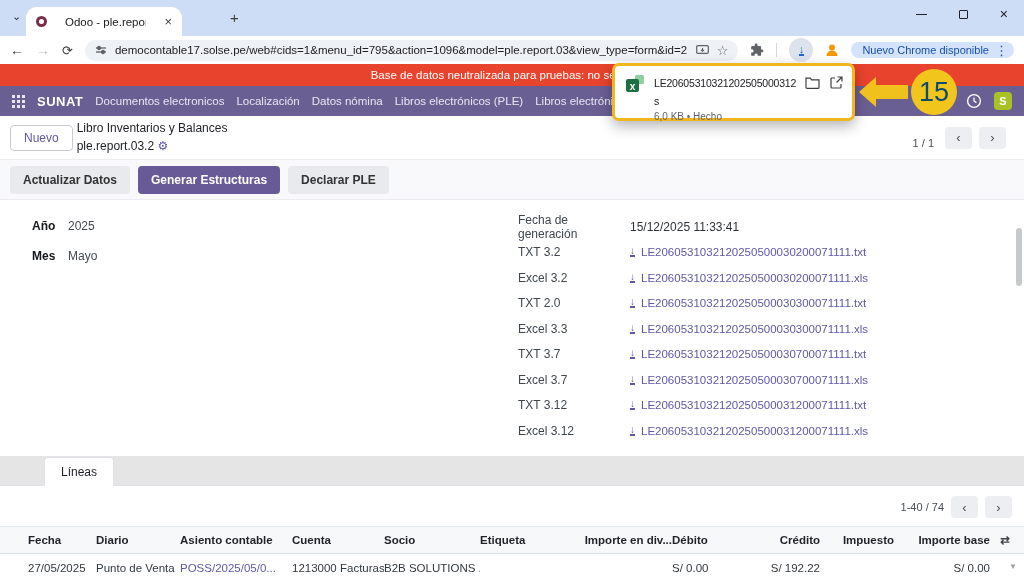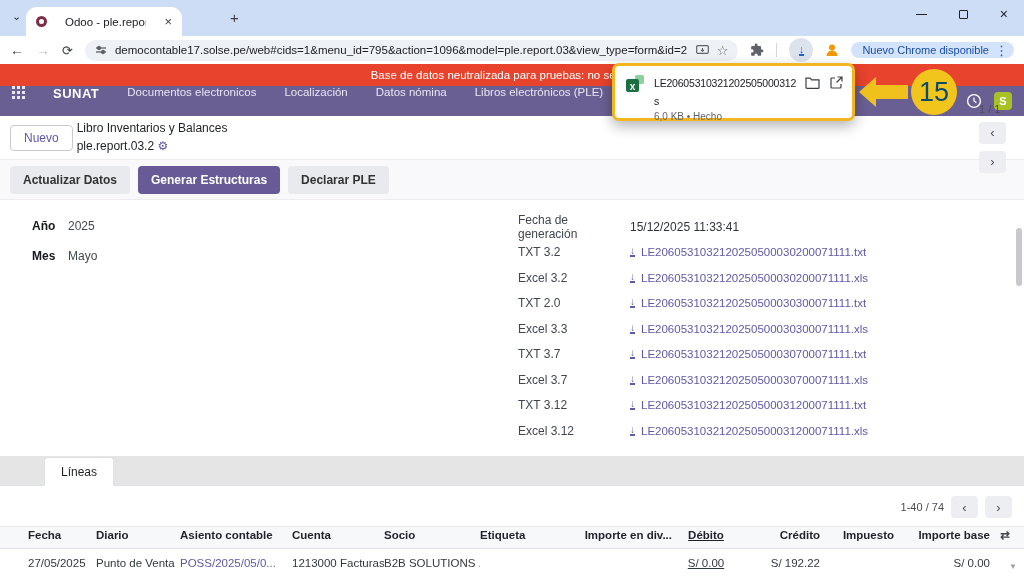--- a/index.html
+++ b/index.html
@@ -31,32 +31,32 @@
   .tb-sep { width:1px; height:14px; background:#d4d7dc; }
   .dl-circle { width:24px; height:24px; border-radius:50%; background:#dde3ec; display:flex; align-items:center; justify-content:center; flex:none; }
   .dl-glyph { color:#1a63d8; font-size:11px; font-weight:bold; line-height:8px; border-bottom:2px solid #1a63d8; padding-bottom:1px; }
   .chip { height:16px; background:#d4e3fc; border-radius:12px; display:flex; align-items:center; gap:6px; padding:0 6px 0 11px; font-size:11px; color:#174ea6; white-space:nowrap; }
   .chip .kebab { font-size:13px; color:#174ea6; }
 
   
   .banner { height:22px; background:#e8432d; color:#fff; font-size:11.5px; display:flex; align-items:center; justify-content:center; }
 
   
-  .mainnav { height:30px; background:#6a5f93; display:flex; padding:0 12px; gap:28px; }
+  .mainnav { height:30px; background:#6a5f93; display:flex; align-items:center; padding:0 12px; gap:12px; }
   .brand { font-size:13px; font-weight:bold; color:#fff; letter-spacing:.5px; }
   .mnav-item { font-size:11.5px; color:#e9e5f2; white-space:nowrap; cursor:pointer; }
   .mnav-right { margin-left:auto; display:flex; align-items:center; gap:12px; }
   .avatar { width:18px; height:18px; border-radius:4px; background:#a8c226; color:#fff; font-size:11px; font-weight:bold; display:flex; align-items:center; justify-content:center; }
 
   
   .control { height:44px; background:#fff; display:flex; align-items:center; gap:4px; padding:0 10px; border-bottom:1px solid #ececf1; }
   .btn-nuevo { border:1px solid #c9c9d4; border-radius:4px; background:#fff; color:#5e58a8; font-size:12px; padding:5px 13px; cursor:pointer; }
   .bc { font-size:12px; color:#1c1f23; line-height:1.45; }
   .bc .gear { color:#5e58a8; font-size:12px; cursor:pointer; }
-  .control-right { margin-left:auto; display:flex; align-items:flex-start; gap:7px; margin-right:8px;flex-direction:column; }
+  .control-right { margin-left:auto; display:flex; align-items:flex-end; gap:7px; margin-right:8px; }
   .pager-text { font-size:11px; color:#4a4f55; margin-right:4px; }
   .pager-btn { width:27px; height:22px; background:#eceef1; border-radius:4px; color:#4a4f55; font-size:13px; display:flex; align-items:center; justify-content:center; cursor:pointer; }
 
   
   .statusbar { height:40px; background:#f9f9fb; border-bottom:1px solid #ececf1; display:flex; align-items:center; gap:8px; padding:0 10px; }
   .abtn { font-size:12px; font-weight:bold; padding:7px 13px; border-radius:4px; background:#e8eaee; color:#333; border:none; cursor:pointer; }
   .abtn.primary { background:#685a96; color:#fff; }
 
   
   .sheet { position:relative; height:256px; background:#fff; }
@@ -70,24 +70,24 @@
   .genval { color:#2e3338; }
   .flink { color:#5e58a8; display:flex; align-items:center; gap:6px; font-size:11.5px; cursor:pointer; }
   .dlicon { display:inline-block; font-size:10px; font-weight:bold; line-height:7px; border-bottom:2px solid currentColor; padding-bottom:1px; }
 
   
   .notebook { height:30px; background:#e5e5e5; border-bottom:1px solid #dee2e6; padding-left:44px; }
   .tab2 { display:inline-block; background:#fff; border:1px solid #dee2e6; border-bottom:1px solid #fff; border-radius:4px 4px 0 0; padding:7px 16px 6px; font-size:12px; color:#1c1f23; position:relative; top:1px; cursor:pointer; }
   .list-pager { display:flex; justify-content:flex-end; align-items:center; gap:7px; padding:10px 12px 8px; font-size:11px; color:#4a4f55; }
 
   
-  .thead { display:flex; align-items:center; background:#f7f8fa; border-top:1px solid #e4e7eb; border-bottom:1px solid #dee2e6; padding:1px 0 6px 28px; font-size:11.5px; font-weight:bold; color:#1f2329; }
+  .thead { display:flex; align-items:center; background:#f7f8fa; border-top:1px solid #e4e7eb; border-bottom:1px solid #dee2e6; padding:6px 0 6px 28px; font-size:11.5px; font-weight:bold; color:#1f2329; }
   .trow { display:flex; align-items:center; padding:8px 0 8px 28px; font-size:11.5px; color:#33383e; }
   .c0{width:68px;} .c1{width:84px;} .c2{width:112px;} .c3{width:92px;} .c4{width:96px;} .c5{width:86px;}
-  .c6{width:106px;text-align:right;} .c7{width:68px;text-align:center;text-decoration:underline;} .c8{width:80px;text-align:right;}
+  .c6{width:106px;text-align:right;} .c7{width:68px;text-align:left;} .c8{width:80px;text-align:right;}
   .c9{width:74px;padding-left:10px;text-align:right;} .c10{width:96px;text-align:right;} .c11{width:30px;text-align:center;color:#43474d;}
   .cell { white-space:nowrap; overflow:hidden; }
   .link-cell { color:#5e58a8; cursor:pointer; }
 
   
   .dpopup { position:absolute; left:612px; top:63px; width:243px; height:58px; background:#fff; border:3px solid #f2b61e; border-radius:7px; box-shadow:0 5px 14px rgba(0,0,0,.3); display:flex; align-items:flex-start; gap:8px; padding:7px 9px; z-index:60; }
   .dp-text { flex:1; overflow:hidden; }
   .dp-name { font-size:10.5px; color:#202124; line-height:1.25; letter-spacing:-.2px; white-space:nowrap; }
   .dp-meta { font-size:10px; color:#5f6368; margin-top:2px; }
   .dp-actions { display:flex; gap:10px; margin-top:3px; color:#3c4043; }

